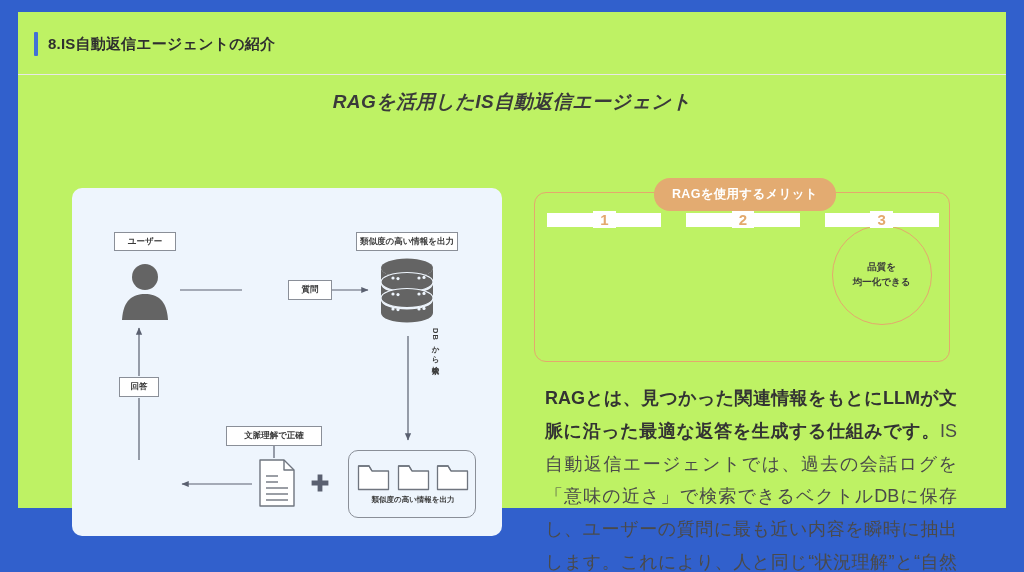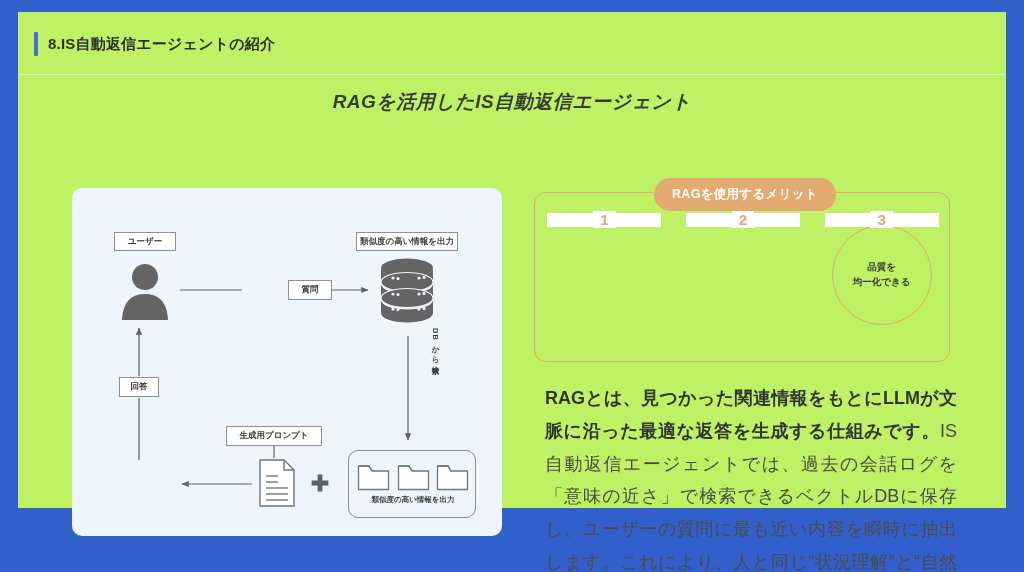--- a/index.html
+++ b/index.html
@@ -164,21 +164,21 @@
 
       <line x1="180" y1="296" x2="110" y2="296" stroke="#5a6070" stroke-width="1.2" marker-end="url(#ah)"></line>
 
       <line x1="202" y1="258" x2="202" y2="270" stroke="#5a6070" stroke-width="1.2"></line>
     </svg>
 
     <div class="node-label lbl-user">ユーザー</div>
     <div class="node-label lbl-data">類似度の高い情報を出力</div>
     <div class="node-label lbl-question">質問</div>
     <div class="node-label lbl-answer">回答</div>
-    <div class="node-label lbl-prompt">生成用プロンプト</div>
+    <div class="node-label lbl-prompt">文脈理解で正確</div>
     <div class="vert-label">DBから検索</div>
 
     <svg class="person" viewBox="0 0 58 58">
       <circle cx="29" cy="15" r="13" fill="#646464"></circle>
       <path d="M6 58 C7 38 17 32 29 32 C41 32 51 38 52 58 Z" fill="#646464"></path>
     </svg>
 
     <svg class="database" viewBox="0 0 60 70">
       <ellipse cx="30" cy="12" rx="26" ry="9.5" fill="#646464"></ellipse>
       <path d="M4 12 L4 26 A26 9.5 0 0 0 56 26 L56 12 A26 9.5 0 0 1 4 12 Z" fill="#646464"></path>

